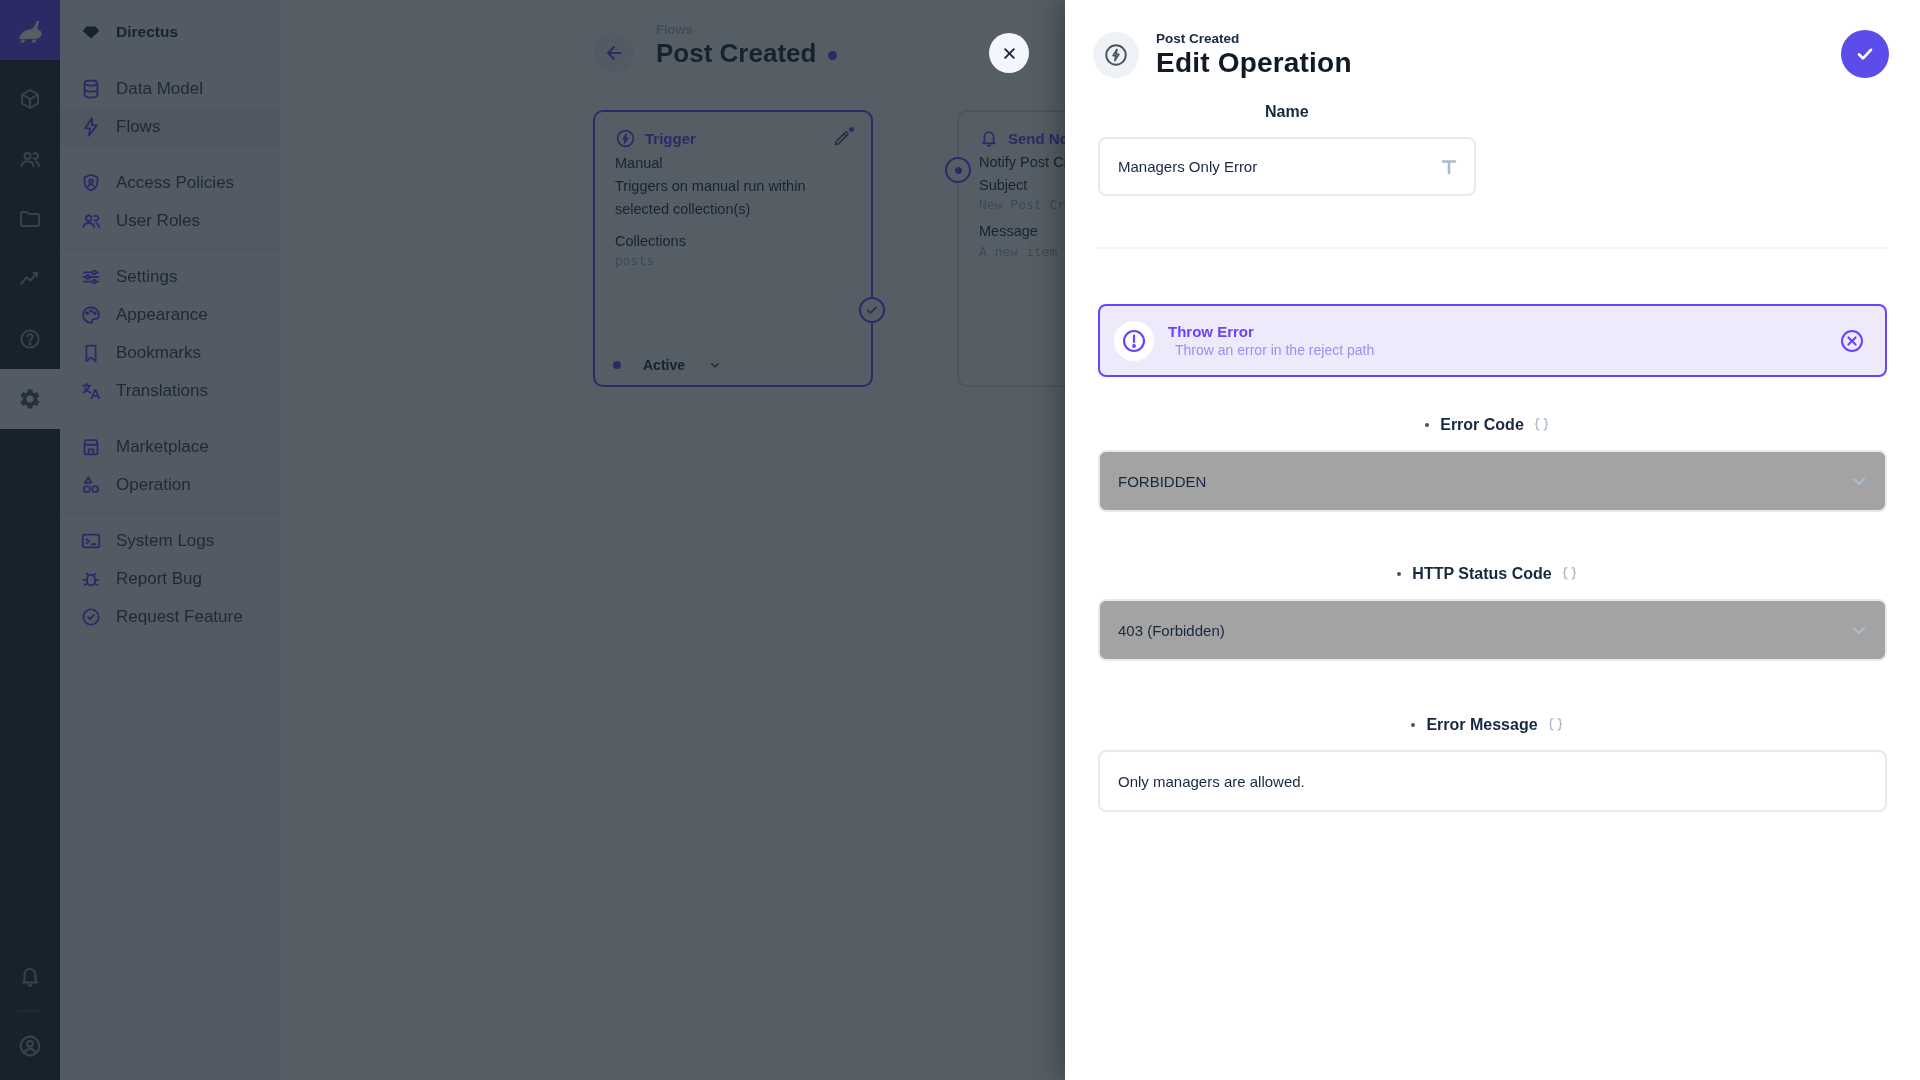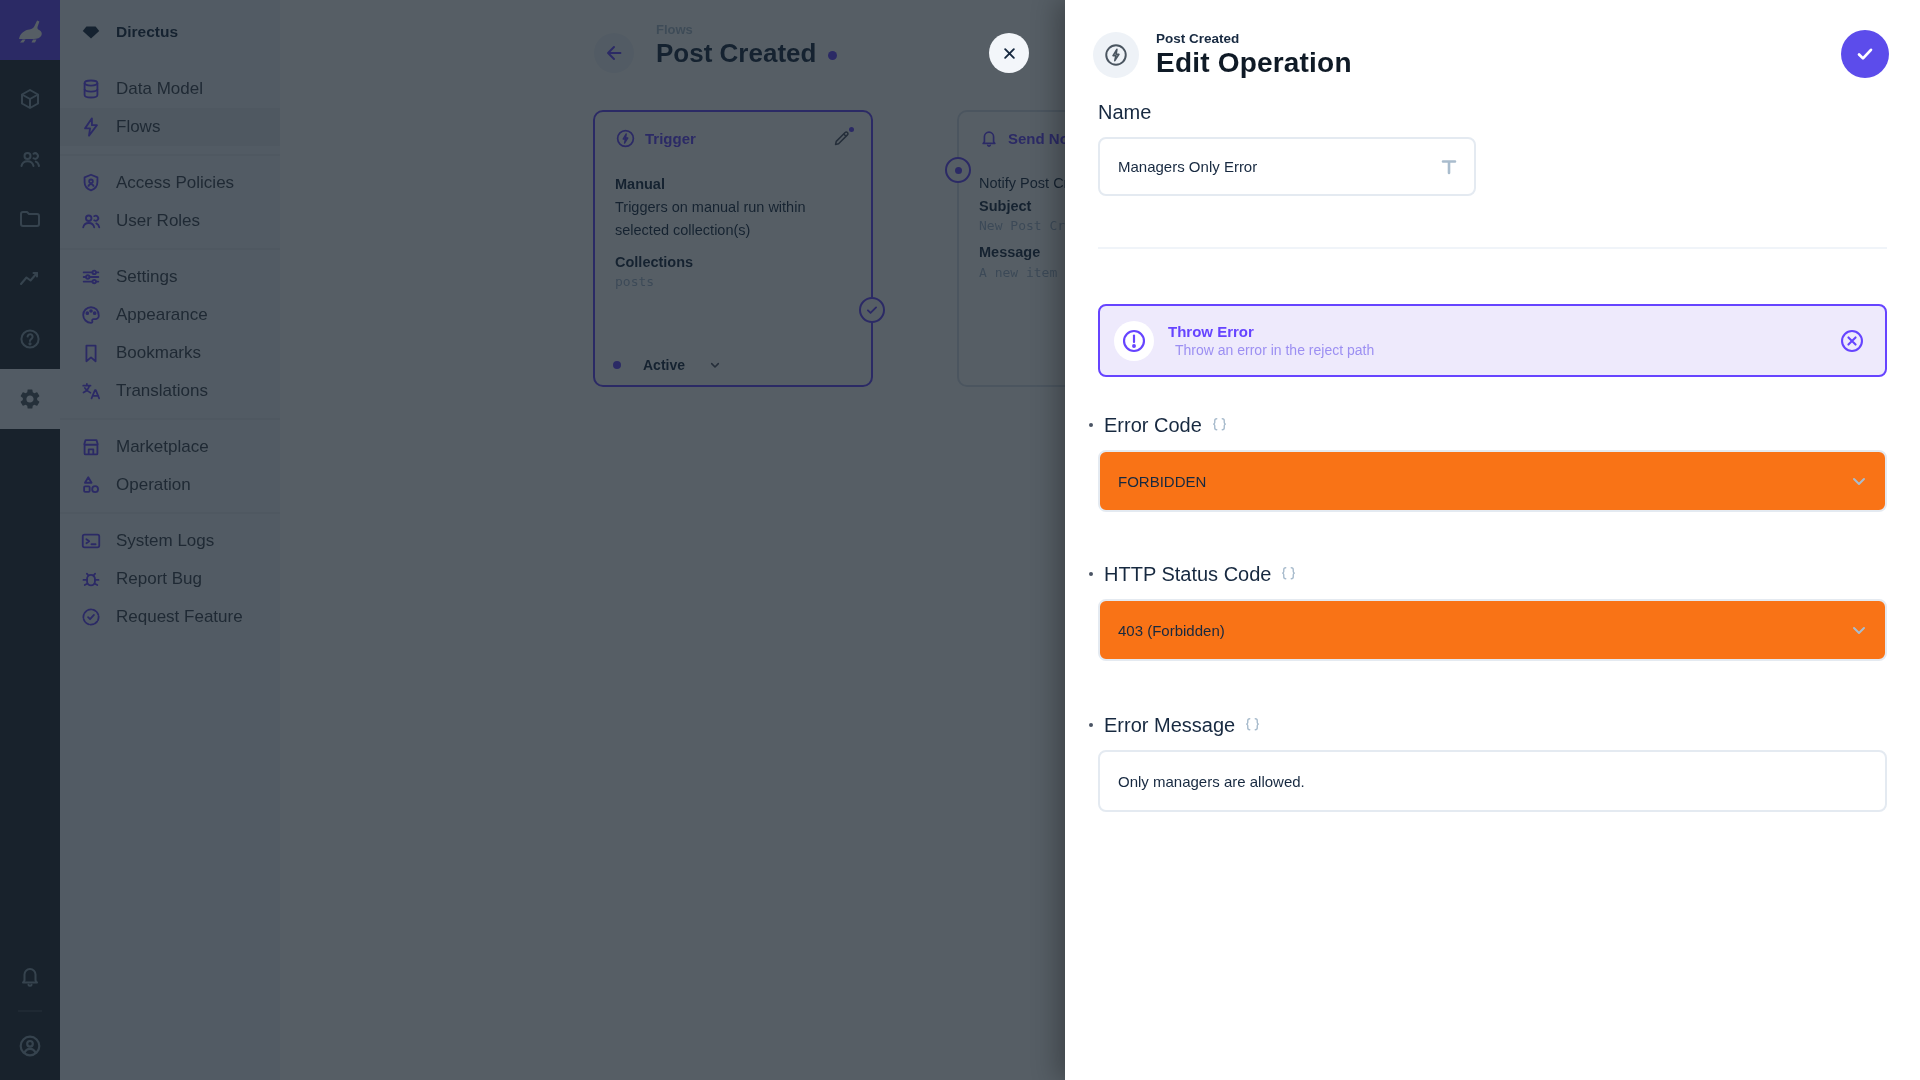--- a/index.html
+++ b/index.html
@@ -28,26 +28,26 @@
   
   .main { position:absolute; left:280px; top:0; width:1640px; height:1080px; background:#ffffff; z-index:1; }
   .back-btn { position:absolute; left:314px; top:33px; width:40px; height:40px; border-radius:50%; background:#f0f4f9; display:flex; align-items:center; justify-content:center; color:#6644ff; }
   .crumb { position:absolute; left:376px; top:22px; font-size:13px; font-weight:600; color:#a9bccd; }
   .flow-title { position:absolute; left:376px; top:38px; font-size:26px; font-weight:700; color:#172940; display:flex; align-items:center; gap:12px; }
   .unsaved-dot { width:9px; height:9px; border-radius:50%; background:#6644ff; margin-top:4px; }
 
   .flow-card { position:absolute; width:280px; height:277px; background:#fff; border-radius:10px; padding:16px 20px; }
   .card-trigger { left:313px; top:110px; border:2px solid #6644ff; }
   .card-operation { left:677px; top:110px; width:277px; border:2px solid #d7dee8; }
-  .card-head { display:flex; align-items:center; gap:9px; color:#6644ff; font-weight:700; font-size:15px; margin-bottom:24px; }
+  .card-head { display:flex; align-items:center; gap:9px; color:#6644ff; font-weight:700; font-size:15px; margin-bottom:3px; }
   .card-head .spacer { flex:1; }
   .card-head .tool { color:#4f5464; position:relative; }
   .tool .tiny-dot { position:absolute; right:-3px; top:-2px; width:5px; height:5px; border-radius:50%; background:#6644ff; }
   .card-line { font-size:14.5px; color:#172940; line-height:1.6; }
-  .card-line.b { font-weight:700; }
+  .card-line.b { font-weight:400; }
   .mono { font-family:"DejaVu Sans Mono", monospace; font-size:13px; color:#a2b5cd; white-space:nowrap; overflow:hidden; }
   .card-foot { position:absolute; left:18px; bottom:12px; display:flex; align-items:center; gap:22px; font-size:14px; font-weight:600; color:#172940; }
   .status-dot { width:8px; height:8px; border-radius:50%; background:#6644ff; }
   .port { position:absolute; width:26px; height:26px; border-radius:50%; background:#fff; display:flex; align-items:center; justify-content:center; }
   .port.resolve { right:-14px; top:185px; border:2.5px solid #6644ff; color:#6644ff; }
   .port.reject { right:-14px; top:225px; border:2.5px solid #c3ccd6; color:#9cabba; }
   .port.input { left:-14px; top:45px; border:2.5px solid #6644ff; color:#6644ff; }
   .port .core { width:7px; height:7px; border-radius:50%; background:#6644ff; }
   .wire { position:absolute; left:0; top:0; width:1640px; height:1080px; pointer-events:none; }
 
@@ -56,37 +56,37 @@
   .close-btn { position:absolute; left:989px; top:33px; width:40px; height:40px; border-radius:50%; background:#f3f6fa; color:#172940; display:flex; align-items:center; justify-content:center; z-index:20; cursor:pointer; }
   .drawer { position:absolute; left:1065px; top:0; width:855px; height:1080px; background:#fff; z-index:30; box-shadow:-8px 0 24px rgba(0,0,0,0.28); }
   .drawer-head { position:absolute; left:28px; top:31px; display:flex; align-items:center; gap:17px; }
   .drawer-avatar { width:46px; height:46px; border-radius:50%; background:#eef2f7; display:flex; align-items:center; justify-content:center; color:#4a5560; }
   .d-crumb { font-size:13.5px; font-weight:700; color:#172940; margin-bottom:1px; }
   .d-title { font-size:28px; font-weight:800; color:#0f1a26; letter-spacing:.2px; }
   .save-btn { position:absolute; right:31px; top:30px; width:48px; height:48px; border-radius:50%; background:#5c4ceb; color:#fff; display:flex; align-items:center; justify-content:center; cursor:pointer; }
 
   .form { position:absolute; left:33px; top:100px; width:789px; }
   .half-row { display:grid; grid-template-columns:1fr 1fr; column-gap:34px; }
-  .f-label { font-size:20px; font-weight:400; color:#172940; line-height:24px; margin-bottom:13px; display:flex; align-items:center; gap:8px; }
+  .f-label { font-size:16px; font-weight:700; color:#172940; line-height:24px; margin-bottom:13px; display:flex; align-items:center; gap:8px;justify-content:center; }
   .req-dot { width:4px; height:4px; border-radius:50%; background:#4a5464; margin:0 3px 0 -9px; }
   .braces { color:#a9bccd; }
   .t-input { position:relative; }
   .t-input input { width:100%; height:59px; border:2px solid #e4eaf1; border-radius:8px; padding:0 46px 0 18px; font-size:15px; color:#172940; font-family:"Liberation Sans", sans-serif; background:#fff; outline:none; }
   .t-input .trail { position:absolute; right:15px; top:50%; transform:translateY(-50%); color:#a9bccd; display:flex; }
   .form-divider { height:2px; background:#f0f4f9; margin-top:51px; }
 
   .op-panel { margin-top:55px; height:73px; background:#eeeafc; border:2px solid #6644ff; border-radius:8px; display:flex; align-items:center; padding:0 20px 0 14px; gap:14px; }
   .op-badge { width:40px; height:40px; border-radius:50%; background:#fff; display:flex; align-items:center; justify-content:center; color:#6644ff; flex:0 0 auto; }
   .op-texts { flex:1; }
   .op-title { font-size:15px; font-weight:700; color:#6644ff; margin-bottom:2px; }
   .op-sub { font-size:14px; color:#9c8ff2;margin-left:7px; }
   .op-remove { color:#6644ff; display:flex; cursor:pointer; }
 
   .section1 { margin-top:36px; } .section2 { margin-top:50px; } .section3 { margin-top:52px; }
-  .sel { height:62px; border:2px solid #e4eaf1; border-radius:8px; display:flex; align-items:center; padding:0 18px; font-size:15px; color:#172940; position:relative; cursor:pointer; background:#f97316; margin-top:6px; }
+  .sel { height:62px; border:2px solid #e4eaf1; border-radius:8px; display:flex; align-items:center; padding:0 18px; font-size:15px; color:#172940; position:relative; cursor:pointer; background:#a3a3a3; margin-top:6px; }
   .sel .chev { position:absolute; right:14px; color:#a9bccd; display:flex; }
 
   .icon { display:inline-flex; }
   svg { display:block; }
 </style>
 </head>
 <body>
 
 <div class="stage">
 

